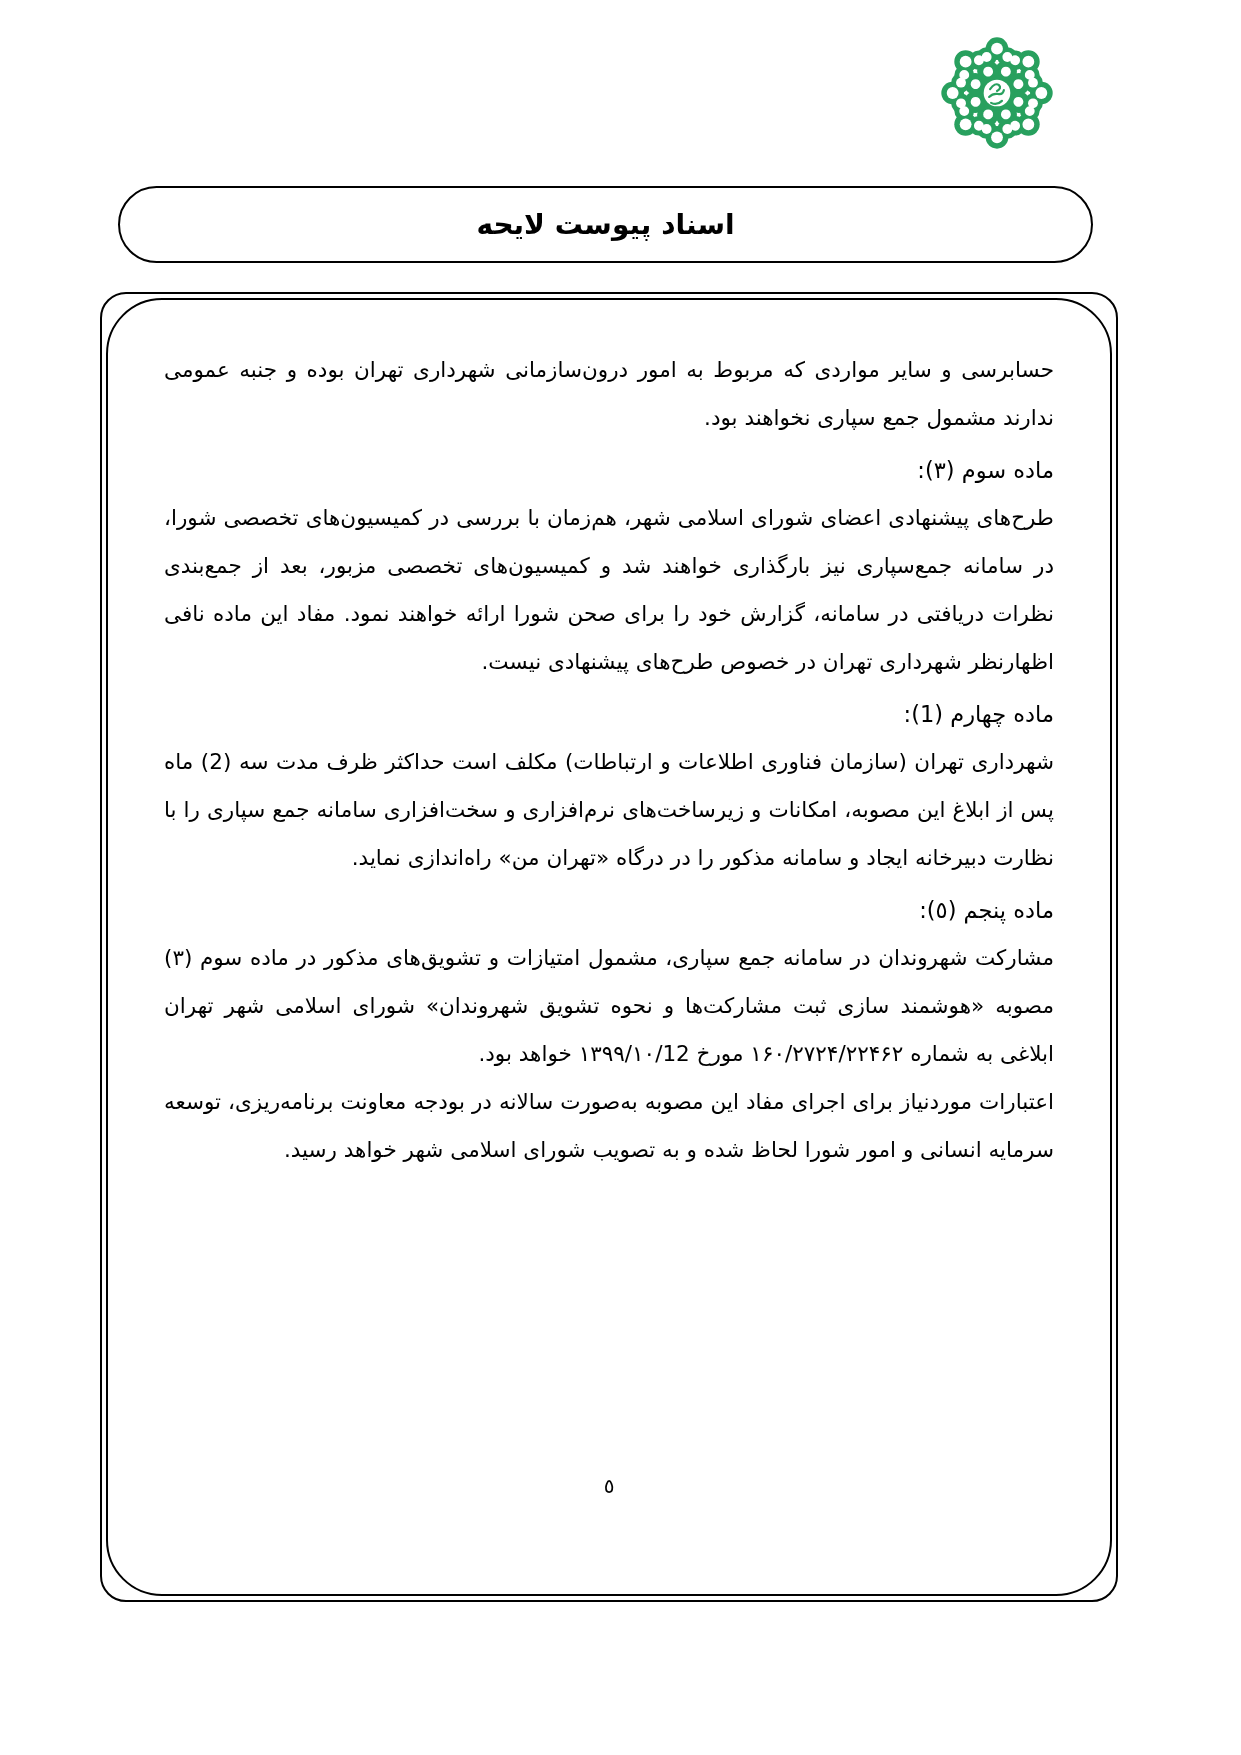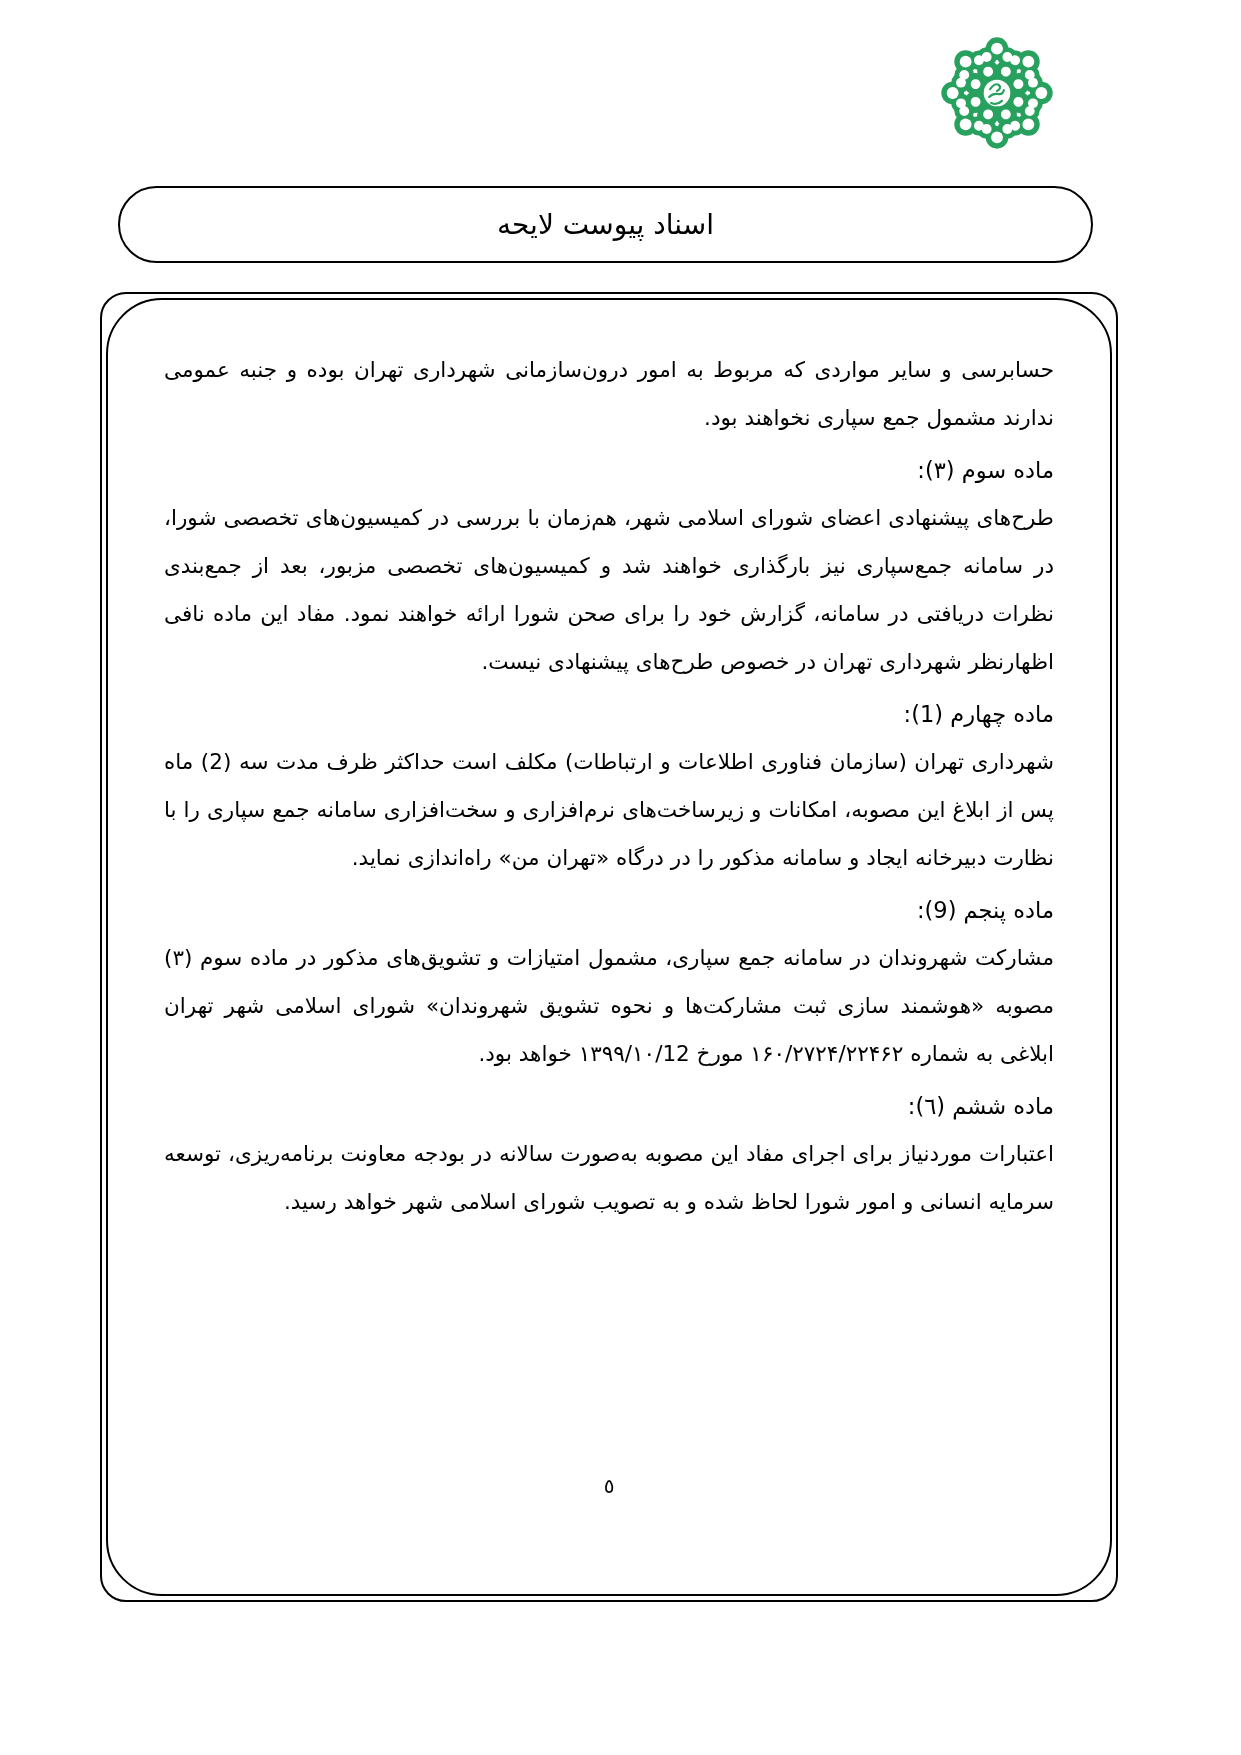--- a/index.html
+++ b/index.html
@@ -33,21 +33,21 @@
     border: 2.5px solid #000;
     border-radius: 42px;
     background: #fff;
     display: flex;
     align-items: center;
     justify-content: center;
     box-sizing: border-box;
   }
   .header-title {
     font-size: 28px;
-    font-weight: normal;
+    font-weight: bold;
     letter-spacing: 0.5px;
   }
 
   
   .frame {
     position: absolute;
     top: 292px;
     left: 100px;
     width: 1018px;
     height: 1310px;
@@ -176,26 +176,25 @@
           <h2>ماده سوم (۳):</h2>
           <p>طرح‌های پیشنهادی اعضای شورای اسلامی شهر، هم‌زمان با بررسی در کمیسیون‌های تخصصی شورا، در سامانه جمع‌سپاری نیز بارگذاری خواهند شد و کمیسیون‌های تخصصی مزبور، بعد از جمع‌بندی نظرات دریافتی در سامانه، گزارش خود را برای صحن شورا ارائه خواهند نمود. مفاد این ماده نافی اظهارنظر شهرداری تهران در خصوص طرح‌های پیشنهادی نیست.</p>
         </section>
 
         <section>
           <h2>ماده چهارم (1):</h2>
           <p>شهرداری تهران (سازمان فناوری اطلاعات و ارتباطات) مکلف است حداکثر ظرف مدت سه (2) ماه پس از ابلاغ این مصوبه، امکانات و زیرساخت‌های نرم‌افزاری و سخت‌افزاری سامانه جمع سپاری را با نظارت دبیرخانه ایجاد و سامانه مذکور را در درگاه «تهران من» راه‌اندازی نماید.</p>
         </section>
 
         <section>
-          <h2>ماده پنجم (9):</h2>
+          <h2>ماده پنجم (٥):</h2>
           <p>مشارکت شهروندان در سامانه جمع سپاری، مشمول امتیازات و تشویق‌های مذکور در ماده سوم (۳) مصوبه «هوشمند سازی ثبت مشارکت‌ها و نحوه تشویق شهروندان» شورای اسلامی شهر تهران ابلاغی به شماره ۱۶۰/۲۷۲۴/۲۲۴۶۲ مورخ ۱۳۹۹/۱۰/12 خواهد بود.</p>
         </section>
 
         <section>
-          <h2>ماده ششم (٦):</h2>
           <p>اعتبارات موردنیاز برای اجرای مفاد این مصوبه به‌صورت سالانه در بودجه معاونت برنامه‌ریزی، توسعه سرمایه انسانی و امور شورا لحاظ شده و به تصویب شورای اسلامی شهر خواهد رسید.</p>
         </section>
       </div>
 
       <div class="page-number">٥</div>
 
     </div>
   </div>
 
 </div>

